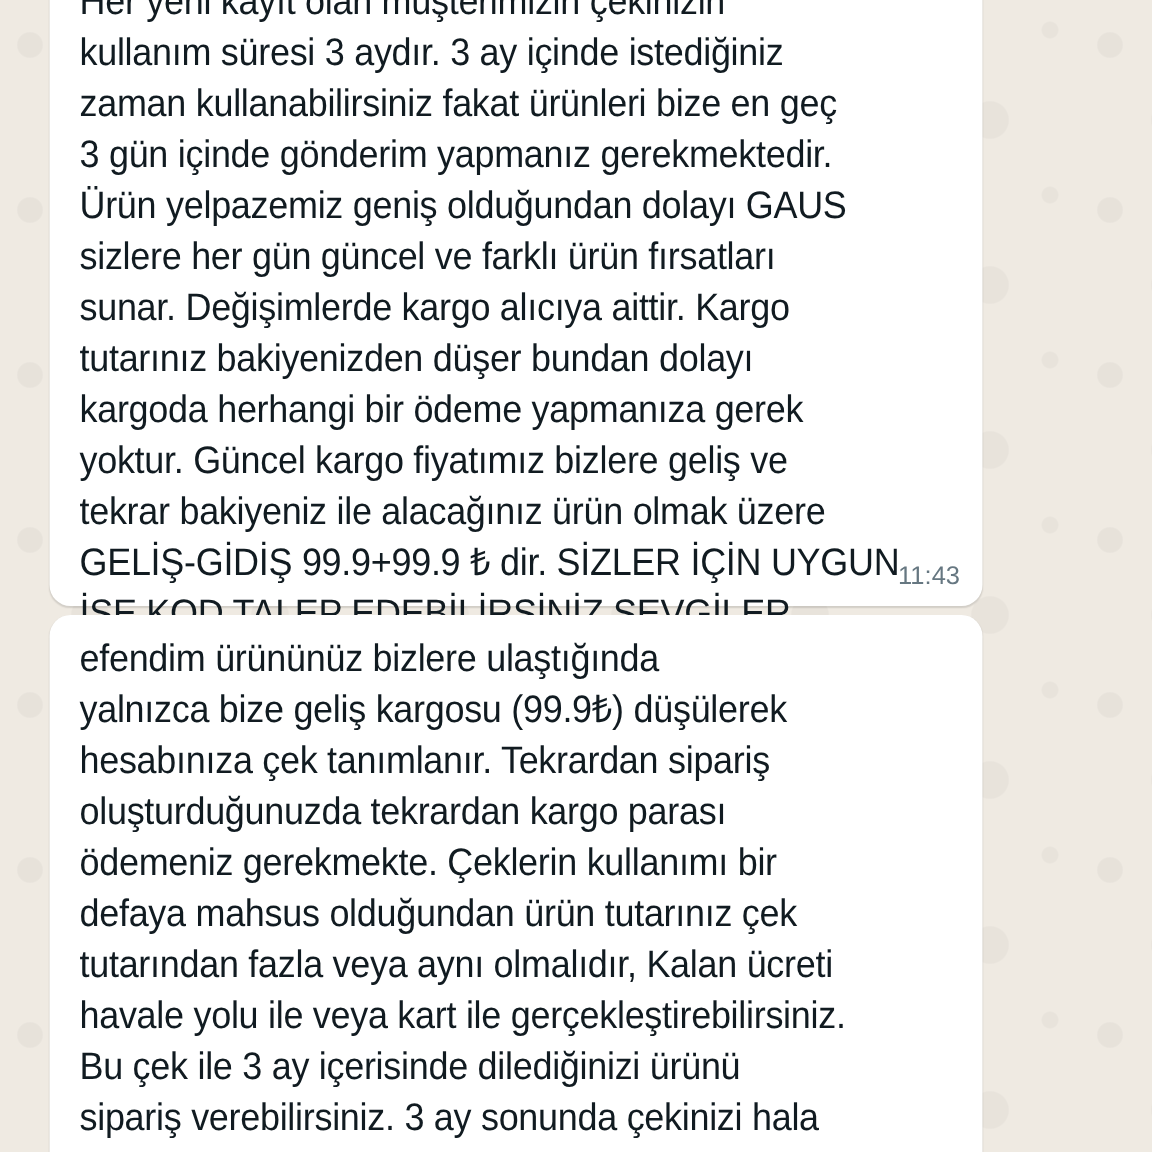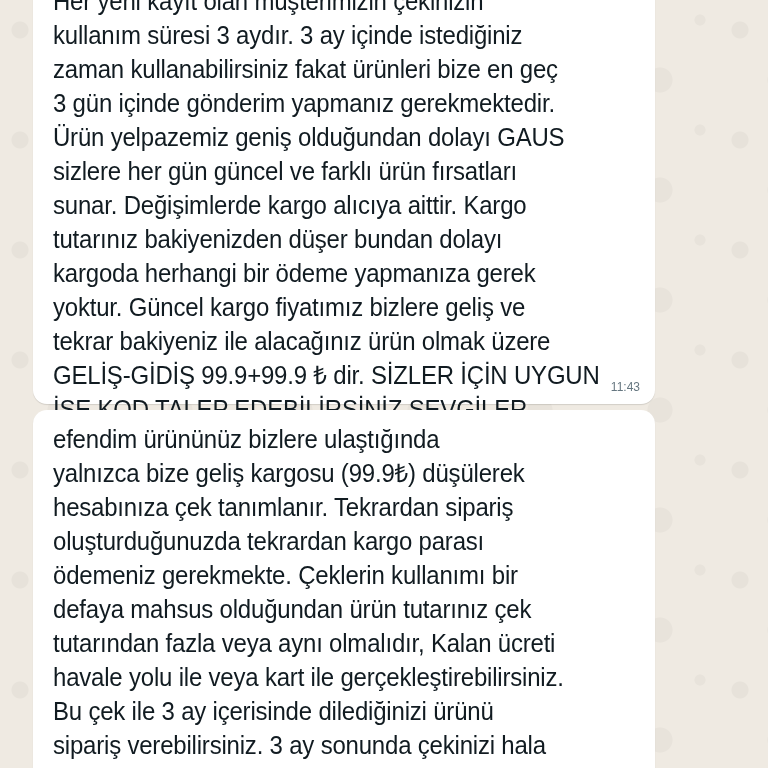--- a/index.html
+++ b/index.html
@@ -27,21 +27,21 @@
   .bubble2 { top:410px; height:380px; }
   .msg-line {
     font-size:25.5px; line-height:34px; color:#111b21;
     white-space:nowrap; letter-spacing:-0.2px;
     transform:scaleX(0.94); transform-origin:left center;
   }
   .bubble1 .lines { padding-top:4px; }
   .bubble2 .lines { padding-top:12px; }
   .time {
     position:absolute; right:15px; bottom:10px;
-    font-size:12px; color:#667781;
+    font-size:17px; color:#667781;
   }
 </style>
 </head>
 <body>
 
 <div class="wallpaper"></div>
 
 <div class="bubble bubble1">
   <div class="lines">
     <div class="msg-line">Her yeni kayıt olan müşterimizin çekinizin</div>

